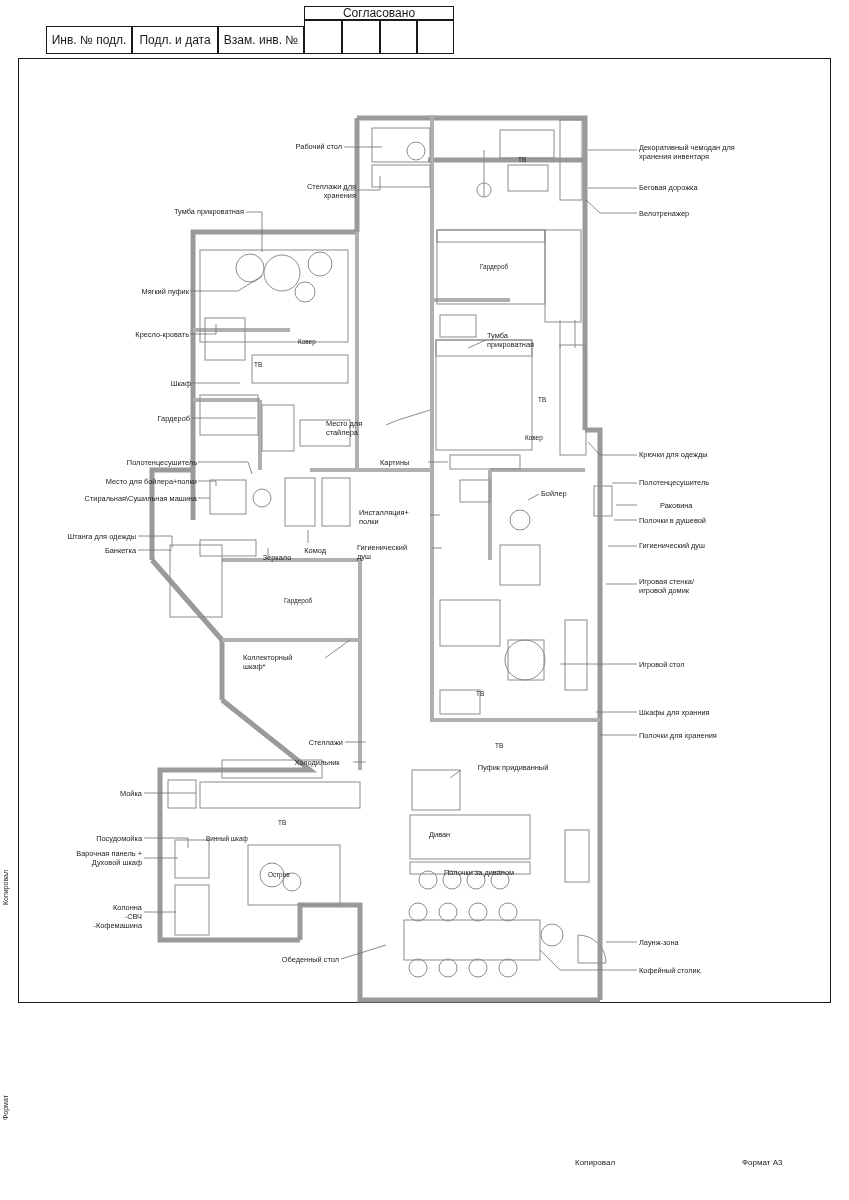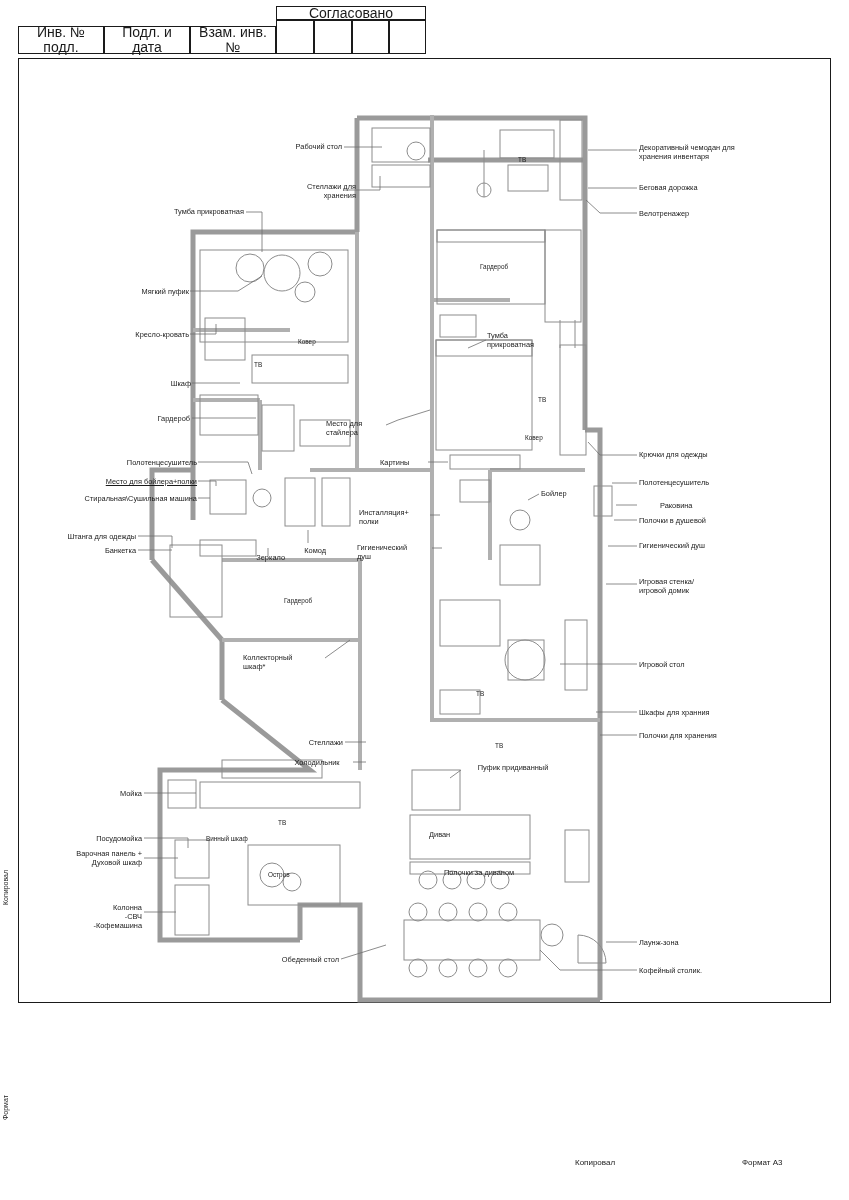--- a/index.html
+++ b/index.html
@@ -2,21 +2,21 @@
 <html><head>
 <meta charset="utf-8">
 <style>
   html,body{margin:0;padding:0;background:#ffffff;}
   body{width:849px;height:1200px;font-family:"Liberation Sans",sans-serif;color:#1a1a1a;}
   .sheet{position:relative;width:849px;height:1200px;overflow:hidden;background:#fff;}
 
   
   .stamp{position:absolute;left:18px;top:6px;width:680px;height:48px;}
   .stamp .cell{position:absolute;border:1px solid #1a1a1a;box-sizing:border-box;
-               font-size:14px;display:flex;align-items:center;justify-content:center;text-align:center;}
+               font-size:12px;display:flex;align-items:center;justify-content:center;text-align:center;margin-left:28px;}
   .stamp .cell span{display:block;padding:0 2px;line-height:1.05;}
 
   
   .frame{position:absolute;left:18px;top:58px;width:813px;height:945px;border:1px solid #1a1a1a;box-sizing:border-box;}
 
   .doc-title{position:absolute;right:14px;top:14px;font-size:15px;font-weight:bold;letter-spacing:.2px;}
 
   
   .bottom-left-label{position:absolute;left:2px;top:905px;font-size:7px;transform:rotate(-90deg);transform-origin:left top;white-space:nowrap;}
   .bottom-left-label2{position:absolute;left:2px;top:1120px;font-size:7px;transform:rotate(-90deg);transform-origin:left top;white-space:nowrap;}
@@ -243,25 +243,25 @@
 
   <div class="lbl r" style="left:276px;top:142px;width:66px;"><span>Рабочий стол</span></div>
   <div class="lbl r" style="left:264px;top:182px;width:92px;"><span>Стеллажи для
 хранения</span></div>
   <div class="lbl r" style="left:132px;top:207px;width:112px;"><span>Тумба прикроватная</span></div>
   <div class="lbl r" style="left:117px;top:287px;width:72px;"><span>Мягкий пуфик</span></div>
   <div class="lbl r" style="left:113px;top:330px;width:76px;"><span>Кресло-кровать</span></div>
   <div class="lbl r" style="left:157px;top:379px;width:34px;"><span>Шкаф</span></div>
   <div class="lbl r" style="left:138px;top:414px;width:52px;"><span>Гардероб</span></div>
   <div class="lbl r" style="left:93px;top:458px;width:104px;"><span>Полотенцесушитель</span></div>
-  <div class="lbl r" style="left:64px;top:477px;width:133px;text-decoration:underline;"><span>Место для бойлера+полки</span></div>
+  <div class="lbl r" style="left:64px;top:477px;width:133px;"><span>Место для бойлера+полки</span></div>
   <div class="lbl r" style="left:33px;top:494px;width:164px;"><span>Стиральная\Сушильная машина</span></div>
   <div class="lbl r" style="left:33px;top:532px;width:103px;"><span>Штанга для одежды</span></div>
   <div class="lbl r" style="left:83px;top:546px;width:53px;"><span>Банкетка</span></div>
-  <div class="lbl r" style="left:239px;top:553px;width:46px;"><span>Зеркало</span></div>
+  <div class="lbl r" style="left:254px;top:553px;width:46px;text-align:center;"><span>Зеркало</span></div>
   <div class="lbl r" style="left:288px;top:546px;width:38px;"><span>Комод</span></div>
   <div class="lbl" style="left:243px;top:653px;width:80px;"><span>Коллекторный
 шкаф*</span></div>
   <div class="lbl r" style="left:291px;top:738px;width:52px;"><span>Стеллажи</span></div>
   <div class="lbl r" style="left:283px;top:758px;width:68px;text-align:center;"><span>Холодильник</span></div>
   <div class="lbl r" style="left:106px;top:789px;width:36px;"><span>Мойка</span></div>
   <div class="lbl r" style="left:72px;top:834px;width:70px;"><span>Посудомойка</span></div>
   <div class="lbl r" style="left:44px;top:849px;width:98px;"><span>Варочная панель +
 Духовой шкаф</span></div>
   <div class="lbl r" style="left:79px;top:903px;width:63px;"><span>Колонна

